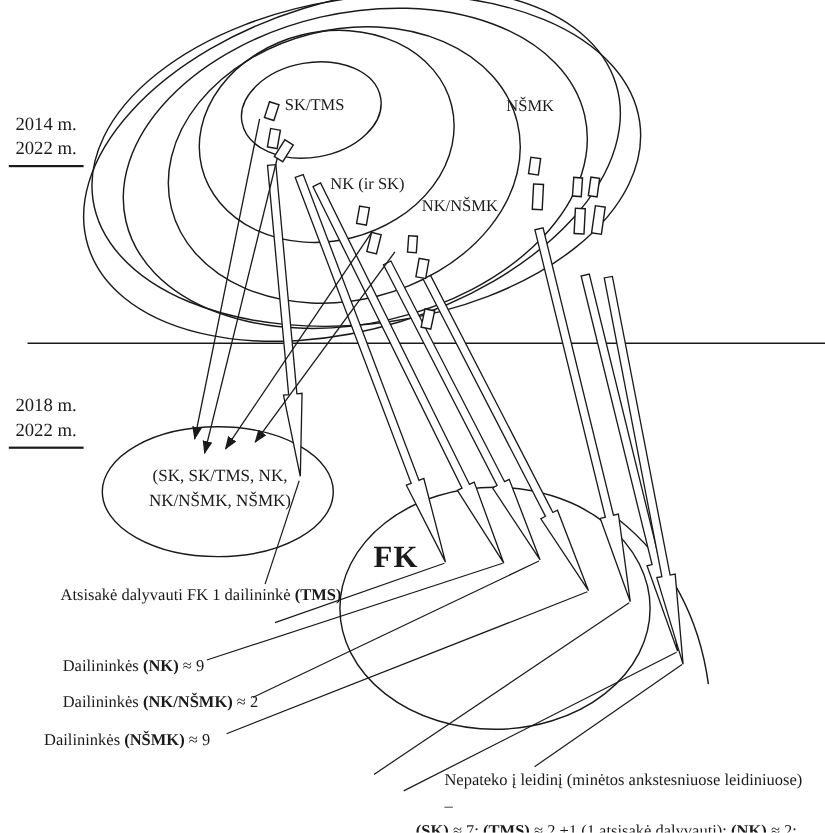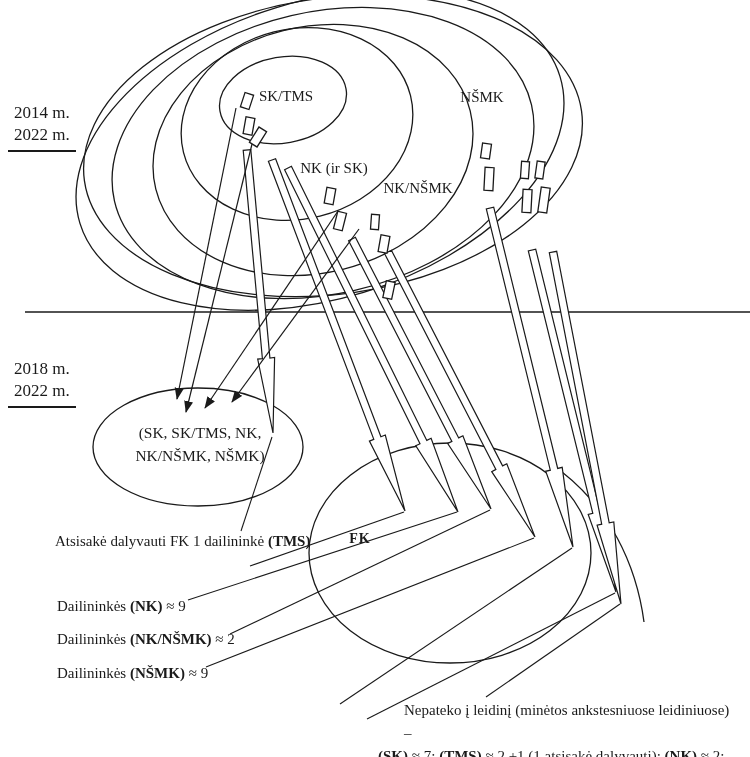--- a/index.html
+++ b/index.html
@@ -3,21 +3,21 @@
 <meta charset="utf-8">
 <style>
   html,body{margin:0;padding:0;background:#fff;}
   .stage{
     position:relative;width:750px;height:757px;background:#fff;overflow:hidden;
     font-family:"Liberation Serif","DejaVu Serif",serif;color:#1a1a1a;
   }
   .stage svg{position:absolute;left:0;top:0;}
   .lbl{position:absolute;white-space:nowrap;}
   .venn{font-weight:normal;font-size:15px;transform:translateX(-50%);}
-  .fk{font-weight:bold;font-size:14px;transform:translateX(-50%);letter-spacing:1px;margin-top:40px;}
+  .fk{font-weight:bold;font-size:28px;transform:translateX(-50%);letter-spacing:1px;}
   .period{
     font-weight:normal;font-size:17px;line-height:22px;
     border-bottom:2px solid #1a1a1a;padding:0 6px 4px 6px;
   }
   .joint{font-size:15.5px;line-height:23px;text-align:center;transform:translateX(-50%);}
   .callout{font-size:15px;line-height:16px;}
   .para{font-size:15px;line-height:23px;width:354px;white-space:normal;}
   .para .l1{padding-left:26px;}
   .b,.para b{font-weight:bold;}
 </style>
@@ -104,21 +104,21 @@
   <div class="lbl fk" style="left:360px;top:491px">FK</div>
 
   <div class="lbl joint" style="left:200px;top:421px">
     <div>(SK, SK/TMS, NK,</div>
     <div>NK/NŠMK, NŠMK)</div>
   </div>
 
   <div class="lbl callout" style="left:55px;top:533px"><span>Atsisakė dalyvauti FK 1 dailininkė </span><span class="b">(TMS)</span></div>
   <div class="lbl callout" style="left:57px;top:598px"><span>Dailininkės </span><span class="b">(NK)</span><span> ≈ 9</span></div>
   <div class="lbl callout" style="left:57px;top:631px"><span>Dailininkės </span><span class="b">(NK/NŠMK)</span><span> ≈ 2</span></div>
-  <div class="lbl callout" style="left:57px;top:665px"><span>Dailininkės </span><span class="b">(NŠMK)</span><span> ≈ 9</span></div>
+  <div class="lbl callout" style="left:40px;top:665px"><span>Dailininkės </span><span class="b">(NŠMK)</span><span> ≈ 9</span></div>
 
   <div class="lbl para" style="left:378px;top:699px">
     <div class="l1"><span>Nepateko į leidinį (minėtos ankstesniuose leidiniuose) –</span></div>
     <div><span class="b">(SK)</span><span> ≈ 7; </span><span class="b">(TMS)</span><span> ≈ 2 +1 (1 atsisakė dalyvauti); </span><span class="b">(NK)</span><span> ≈ 2;</span></div>
 
   </div>
 
 </div>
 
 </body></html>

